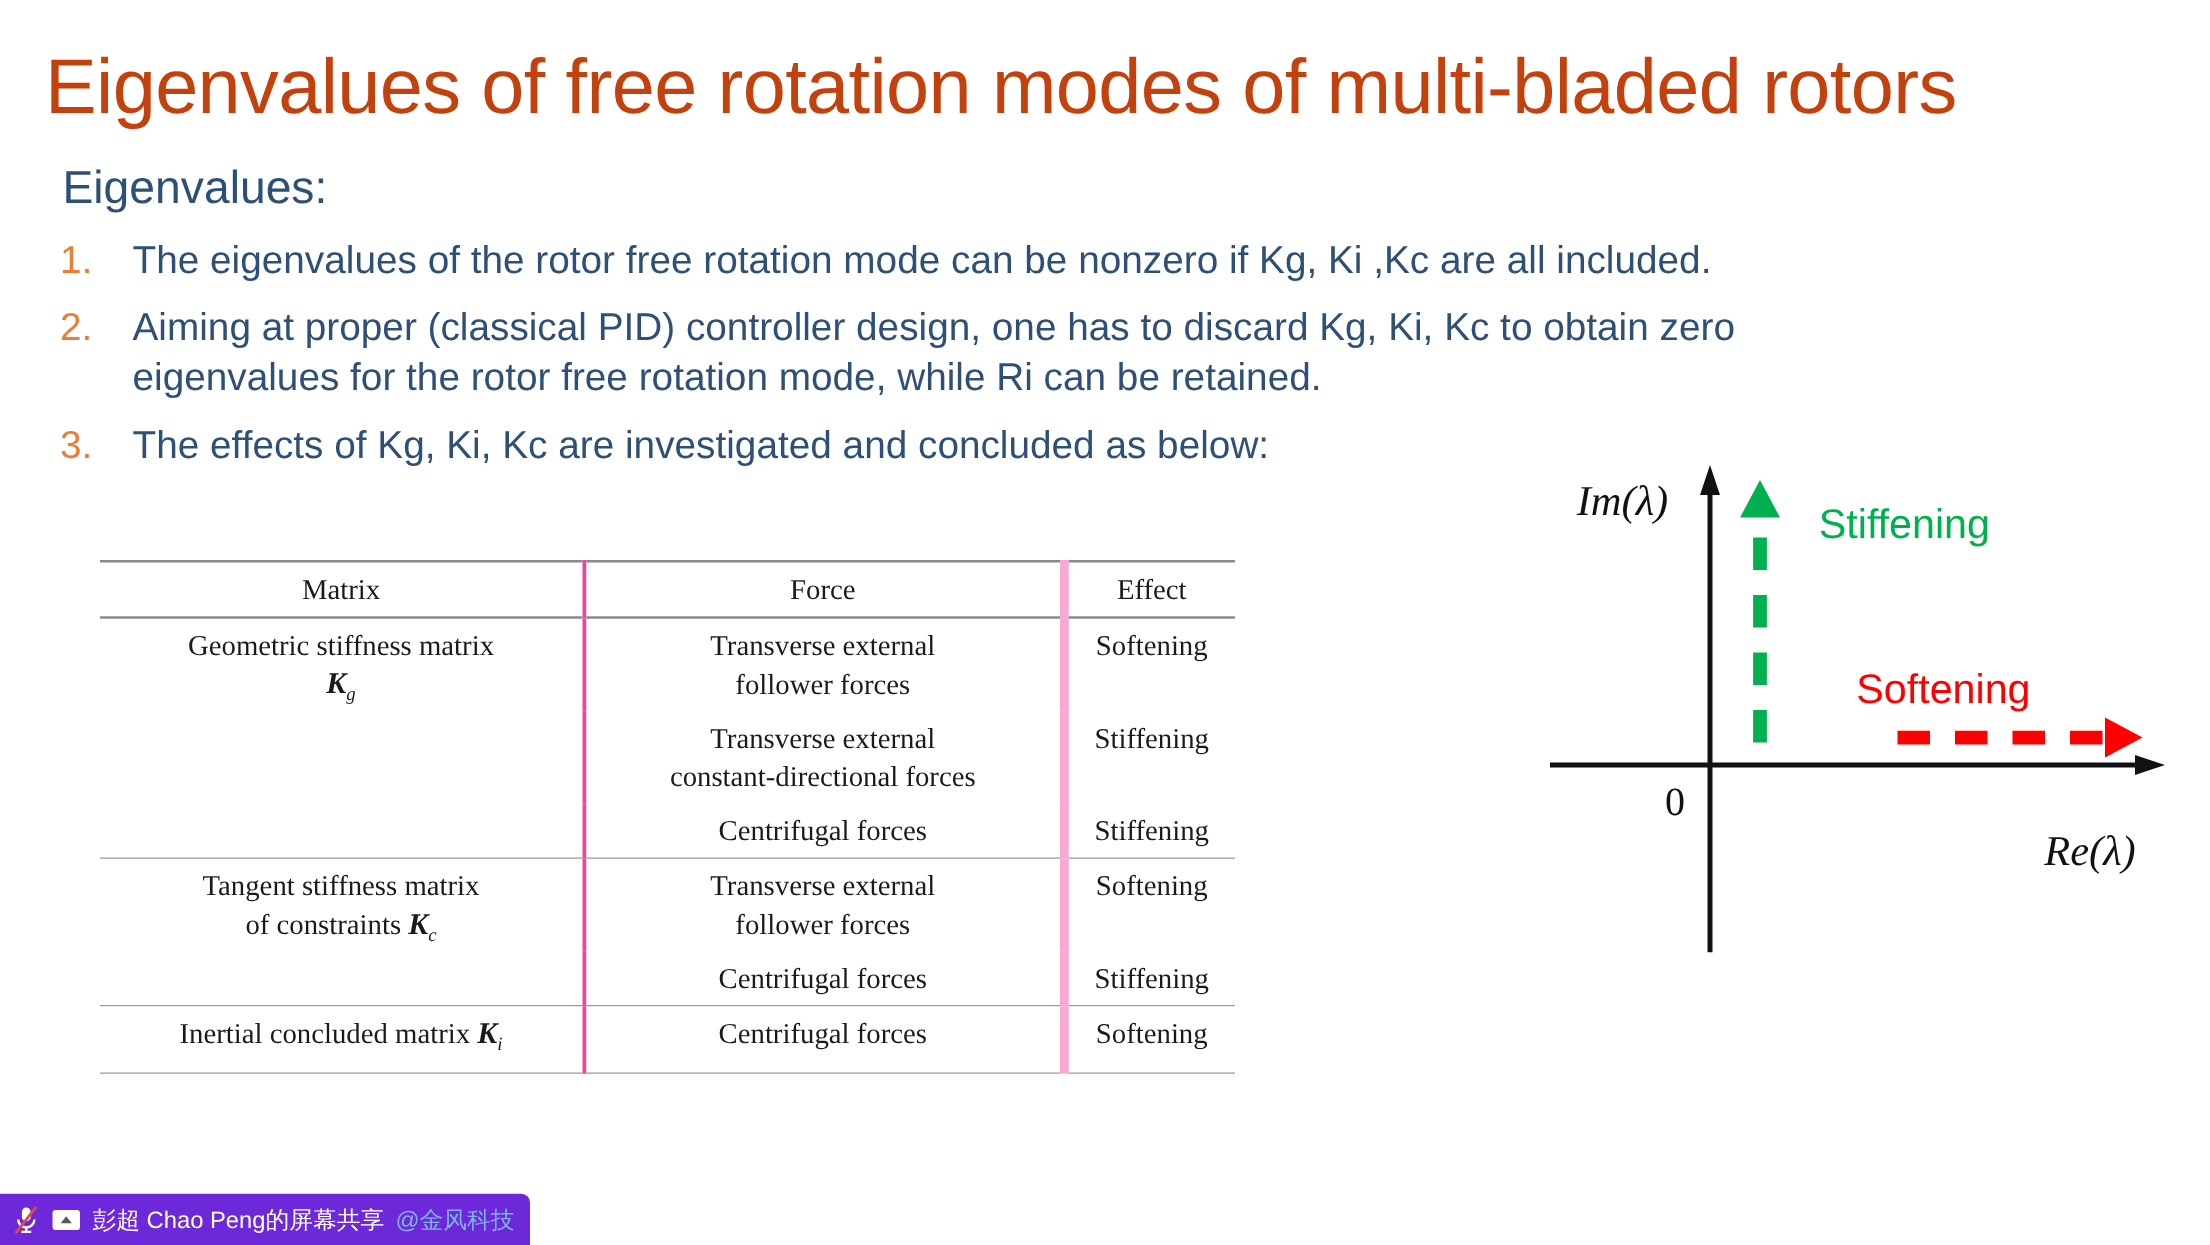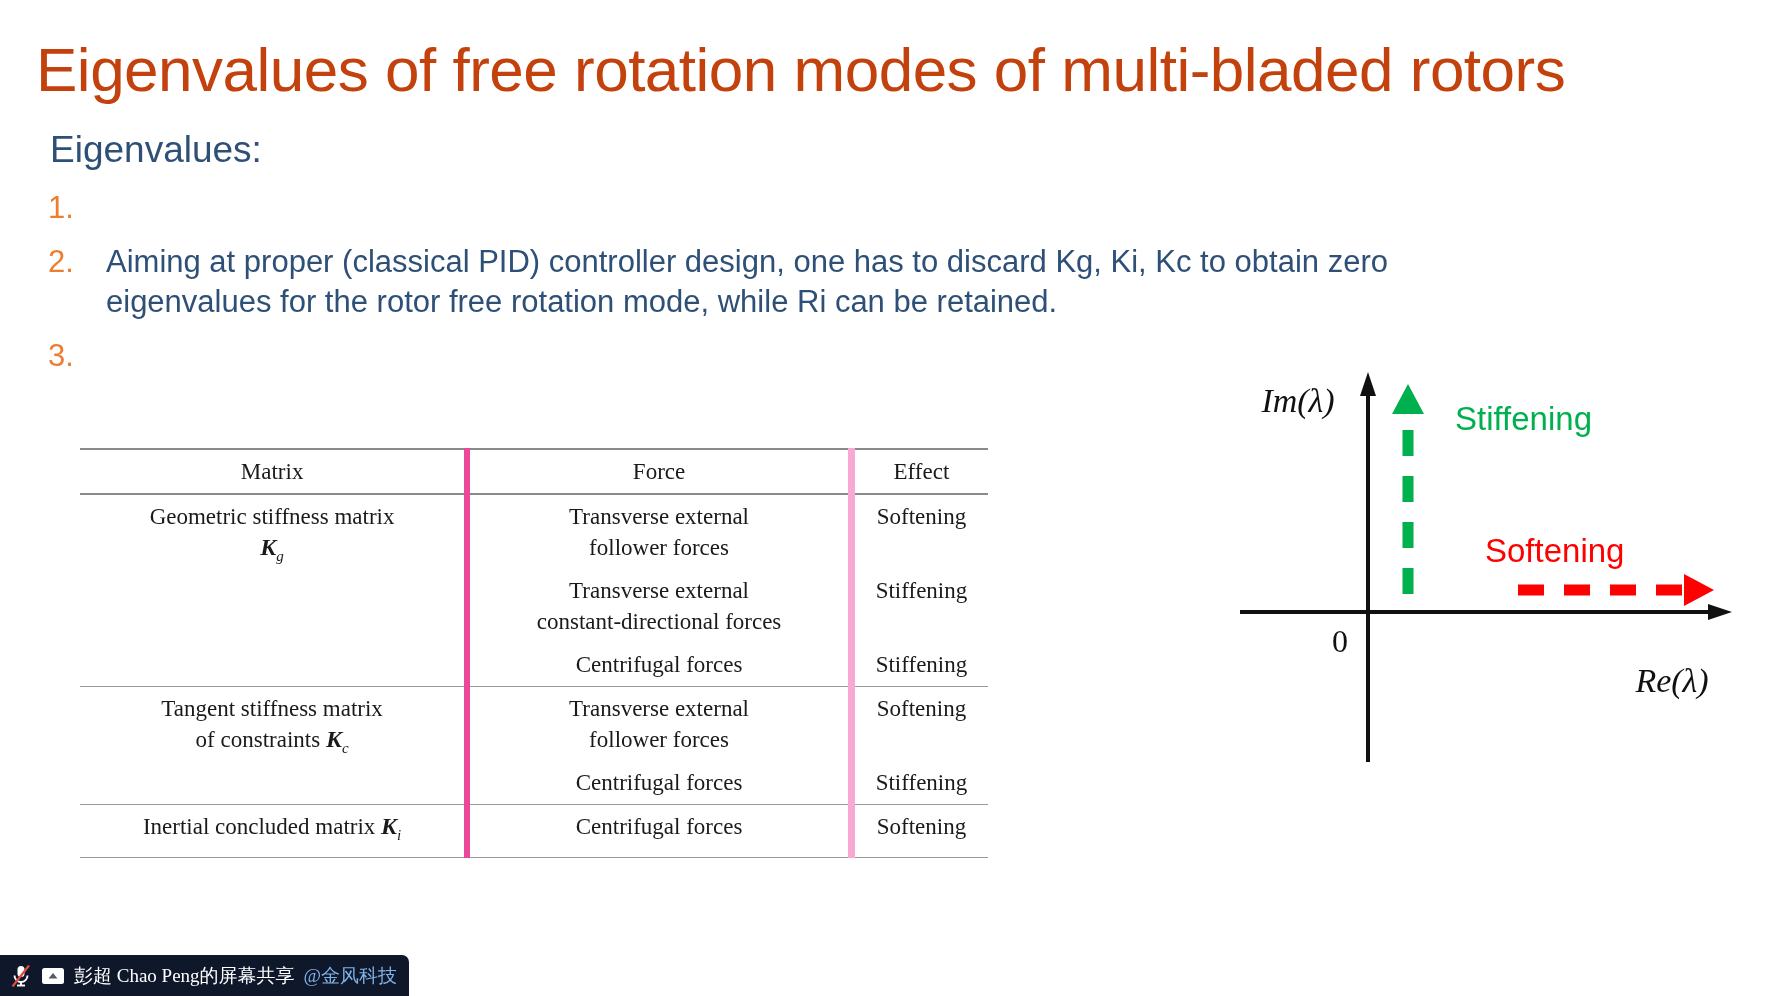--- a/index.html
+++ b/index.html
@@ -80,21 +80,21 @@
   }
   #effects-table td, #effects-table th {
     vertical-align: top;
     padding: 6px 10px 6px 10px;
     font-size: 23px;
     line-height: 31px;
     font-weight: normal;
     text-align: center;
   }
   #effects-table .col-matrix { width: 400px; }
-  #effects-table .col-force  { width: 392px; border-left: 6px solid #ec4899; border-radius: 22px; }
+  #effects-table .col-force  { width: 392px; border-left: 3px solid #ec4899; border-radius: 22px; }
   #effects-table .col-effect { width: 116px; border-left: 7px solid #f9a8d4; }
 
   .trow-top    { border-top: 2px solid #8a8a8a; }
   .trow-head   { border-bottom: 2px solid #8a8a8a; }
   .trow-rule   { border-top: 1px solid #9a9a9a; }
   .trow-bottom { border-bottom: 1px solid #9a9a9a; }
 
   .cell-pad-b { padding-bottom: 16px; margin-top: 32px; }
 
   .mat-sym {
@@ -120,52 +120,54 @@
   #complex-plane svg { display: block; }
 
   
   #share-bar {
     position: absolute;
     left: 0;
     bottom: 0;
     height: 41px;
     display: flex;
     align-items: center;
-    background: #0f172a;
+    background: #6d28d9;
     border-top-right-radius: 7px;
     padding: 0 12px 0 10px;
     color: #ffffff;
     font-size: 19px;
-    font-family: Liberation Serif, serif;
+    font-family: Liberation Sans, sans-serif;
     gap: 9px;
   }
   #share-bar .share-text-main { color: #ffffff; }
   #share-bar .share-text-org  { color: #7FB2E5; }
   .bar-icon { display: flex; align-items: center; }
 </style>
 </head>
 <body>
 
 <div id="slide-title">Eigenvalues of free rotation modes of multi-bladed rotors</div>
 
 <div id="conclusions-heading">Eigenvalues:</div>
 
 <div id="bullet-list">
 
   <div class="bullet-row">
     <div class="bullet-num">1.</div>
+    <div class="bullet-text">The eigenvalues of the rotor free rotation mode can be nonzero if Kg, Ki ,Kc are all included.</div>
   </div>
 
   <div class="bullet-row">
     <div class="bullet-num">2.</div>
     <div class="bullet-text">Aiming at proper (classical PID) controller design, one has to discard Kg, Ki, Kc to obtain zero eigenvalues for the rotor free rotation mode, while Ri can be retained.</div>
   </div>
 
   <div class="bullet-row">
     <div class="bullet-num">3.</div>
+    <div class="bullet-text">The effects of Kg, Ki, Kc are investigated and concluded as below:</div>
   </div>
 
 </div>
 
 <table id="effects-table">
   <thead>
     <tr class="trow-top trow-head">
       <th class="col-matrix">Matrix</th>
       <th class="col-force">Force</th>
       <th class="col-effect">Effect</th>

